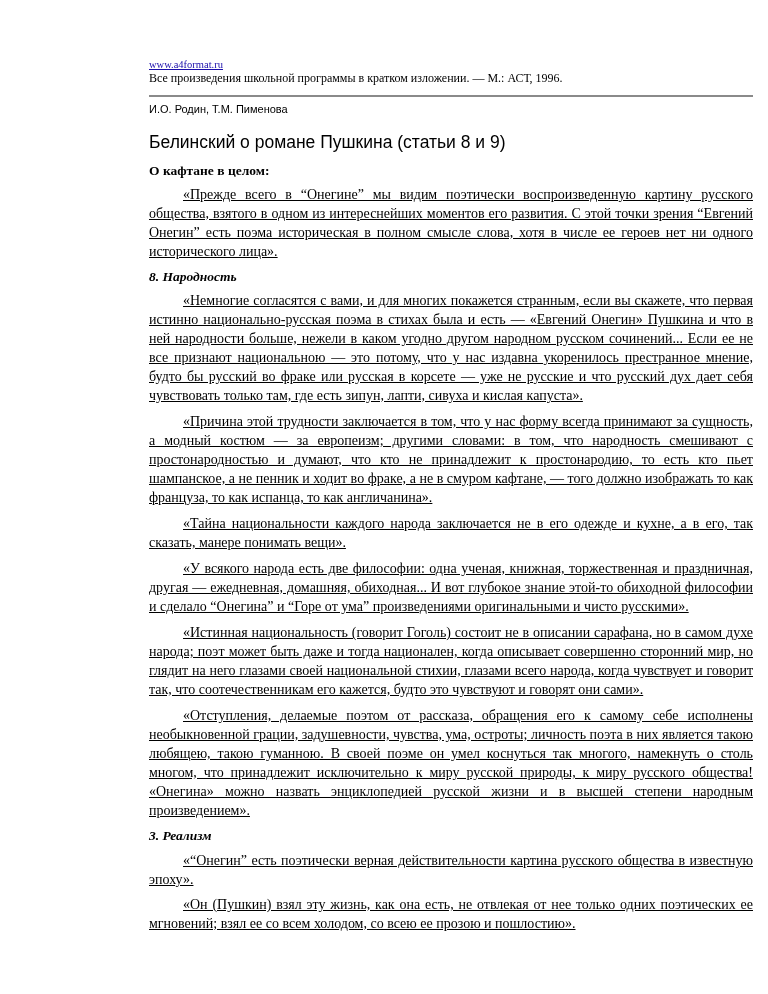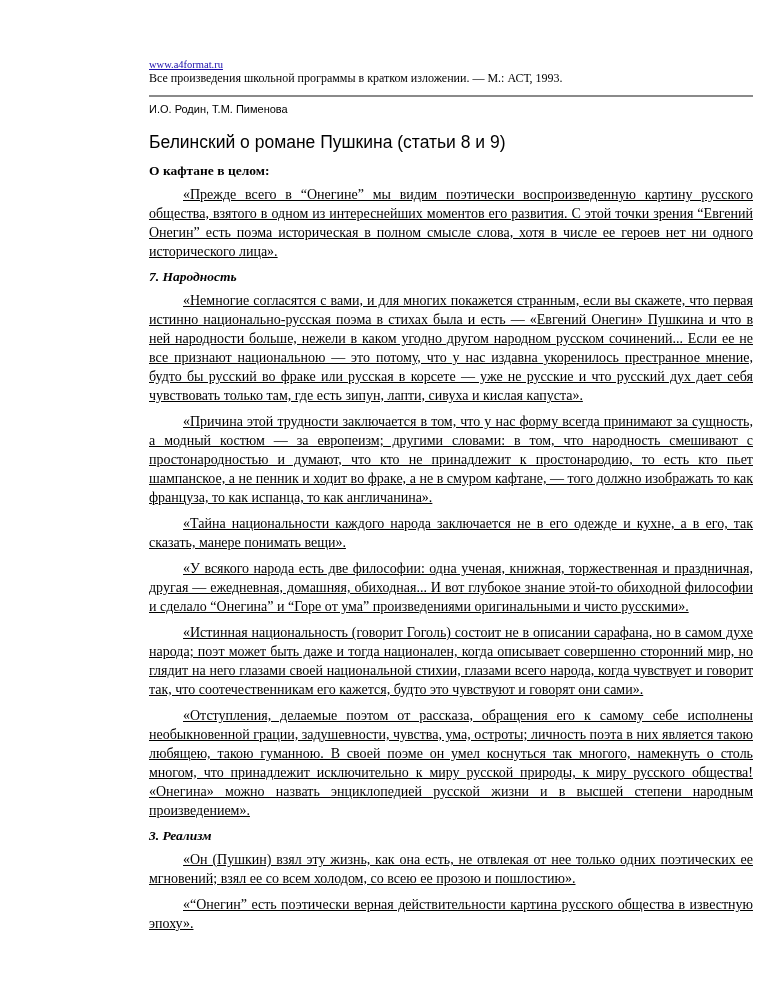--- a/index.html
+++ b/index.html
@@ -80,38 +80,38 @@
     }
     .para.first {
       margin-top: 6px;
     }
   </style>
 </head>
 <body>
 
 <div class="page">
   <a class="src-link">www.a4format.ru</a>
-  <div class="src-line">Все произведения школьной программы в кратком изложении. — М.: АСТ, 1993.</div>
+  <div class="src-line">Все произведения школьной программы в кратком изложении. — М.: АСТ, 1996.</div>
   <div class="rule"></div>
   <div class="authors">И.О. Родин, Т.М. Пименова</div>
   <div class="title">Белинский о романе Пушкина (статьи 8 и 9)</div>
   <div class="subhead">О кафтане в целом:</div>
 
   <div class="section">
     <p class="para first">«Прежде всего в “Онегине” мы видим поэтически воспроизведенную картину русского общества, взятого в одном из интереснейших моментов его развития. С этой точки зрения “Евгений Онегин” есть поэма историческая в полном смысле слова, хотя в числе ее героев нет ни одного исторического лица».</p>
   </div>
 
   <div class="section">
-    <div class="section-head">7. Народность</div>
+    <div class="section-head">8. Народность</div>
     <p class="para first">«Немногие согласятся с вами, и для многих покажется странным, если вы скажете, что первая истинно национально-русская поэма в стихах была и есть — «Евгений Онегин» Пушкина и что в ней народности больше, нежели в каком угодно другом народном русском сочинений... Если ее не все признают национальною — это потому, что у нас издавна укоренилось престранное мнение, будто бы русский во фраке или русская в корсете — уже не русские и что русский дух дает себя чувствовать только там, где есть зипун, лапти, сивуха и кислая капуста».</p>
     <p class="para">«Причина этой трудности заключается в том, что у нас форму всегда принимают за сущность, а модный костюм — за европеизм; другими словами: в том, что народность смешивают с простонародностью и думают, что кто не принадлежит к простонародию, то есть кто пьет шампанское, а не пенник и ходит во фраке, а не в смуром кафтане, — того должно изображать то как француза, то как испанца, то как англичанина».</p>
     <p class="para">«Тайна национальности каждого народа заключается не в его одежде и кухне, а в его, так сказать, манере понимать вещи».</p>
     <p class="para">«У всякого народа есть две философии: одна ученая, книжная, торжественная и празд­ничная, другая — ежедневная, домашняя, обиходная... И вот глубокое знание этой-то обиходной философии и сделало “Онегина” и “Горе от ума” произведениями оригиналь­ными и чисто русскими».</p>
     <p class="para">«Истинная национальность (говорит Гоголь) состоит не в описании сарафана, но в самом духе народа; поэт может быть даже и тогда национален, когда описывает совершенно сторонний мир, но глядит на него глазами своей национальной стихии, глазами всего народа, когда чувствует и говорит так, что соотечественникам его кажется, будто это чувствуют и говорят они сами».</p>
     <p class="para">«Отступления, делаемые поэтом от рассказа, обращения его к самому себе исполне­ны необыкновенной грации, задушевности, чувства, ума, остроты; личность поэта в них является такою любящею, такою гуманною. В своей поэме он умел коснуться так многого, намекнуть о столь многом, что принадлежит исключительно к миру русской природы, к миру русского общества! «Онегина» можно назвать энциклопедией русской жизни и в высшей степени народным произведением».</p>
   </div>
 
   <div class="section">
     <div class="section-head">3. Реализм</div>
+    <p class="para">«“Онегин” есть поэтически верная действительности картина русского общества в известную эпоху».</p>
     <p class="para first">«Он (Пушкин) взял эту жизнь, как она есть, не отвлекая от нее только одних поэтических ее мгновений; взял ее со всем холодом, со всею ее прозою и пошлостию».</p>
-    <p class="para">«“Онегин” есть поэтически верная действительности картина русского общества в известную эпоху».</p>
   </div>
 </div>
 
 </body></html>

